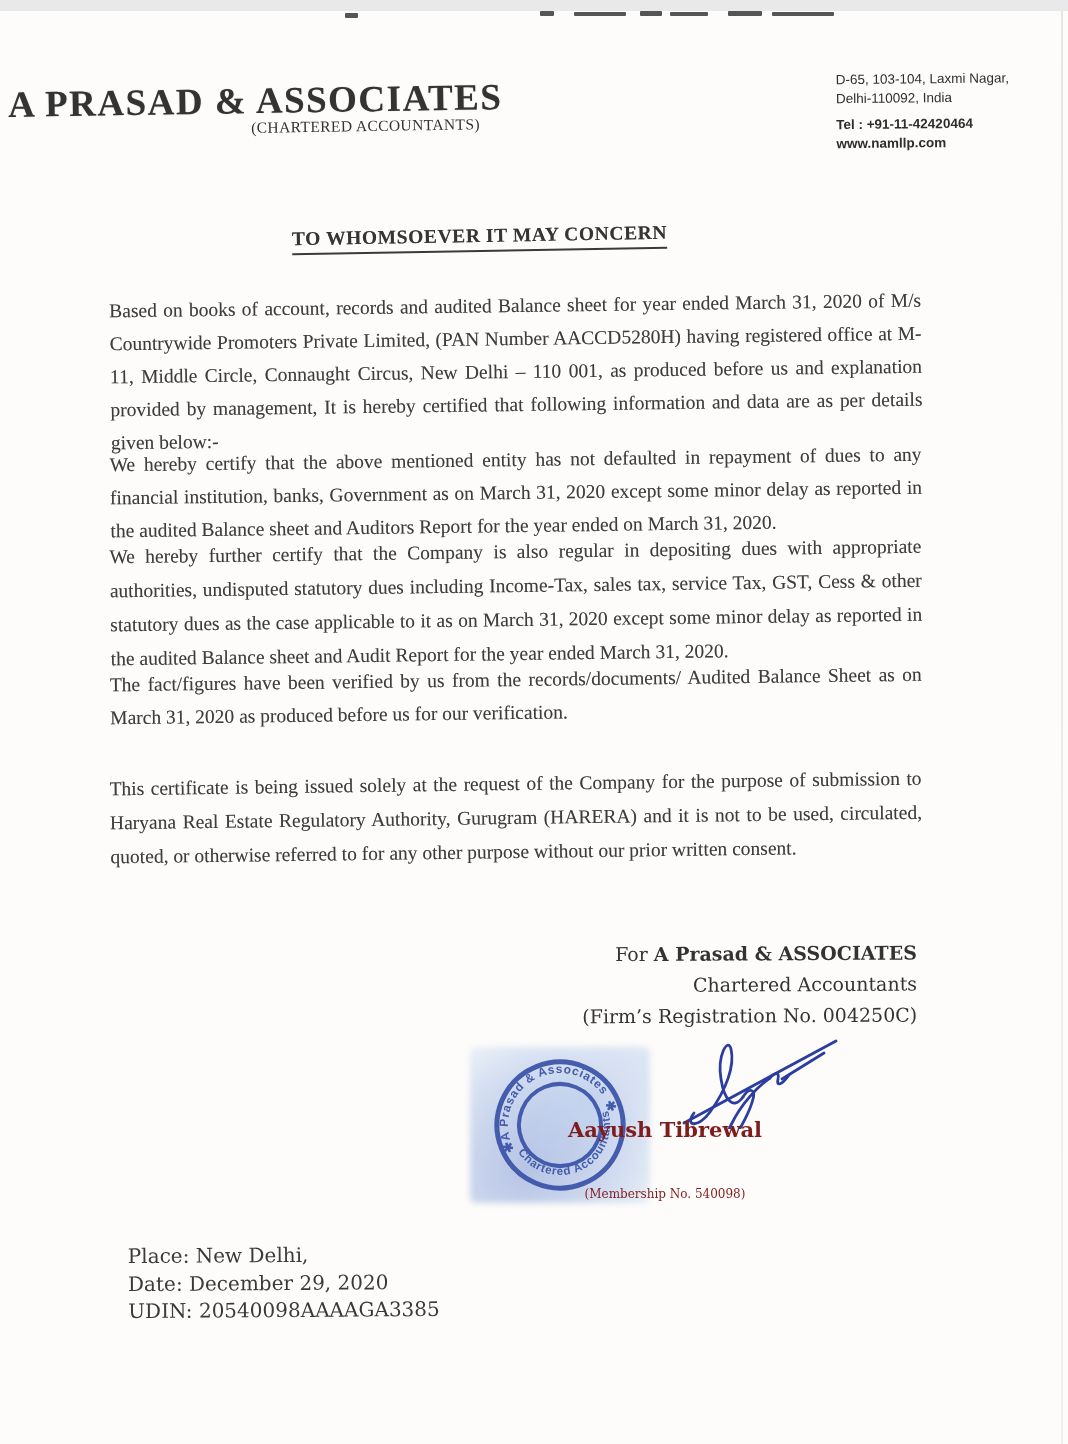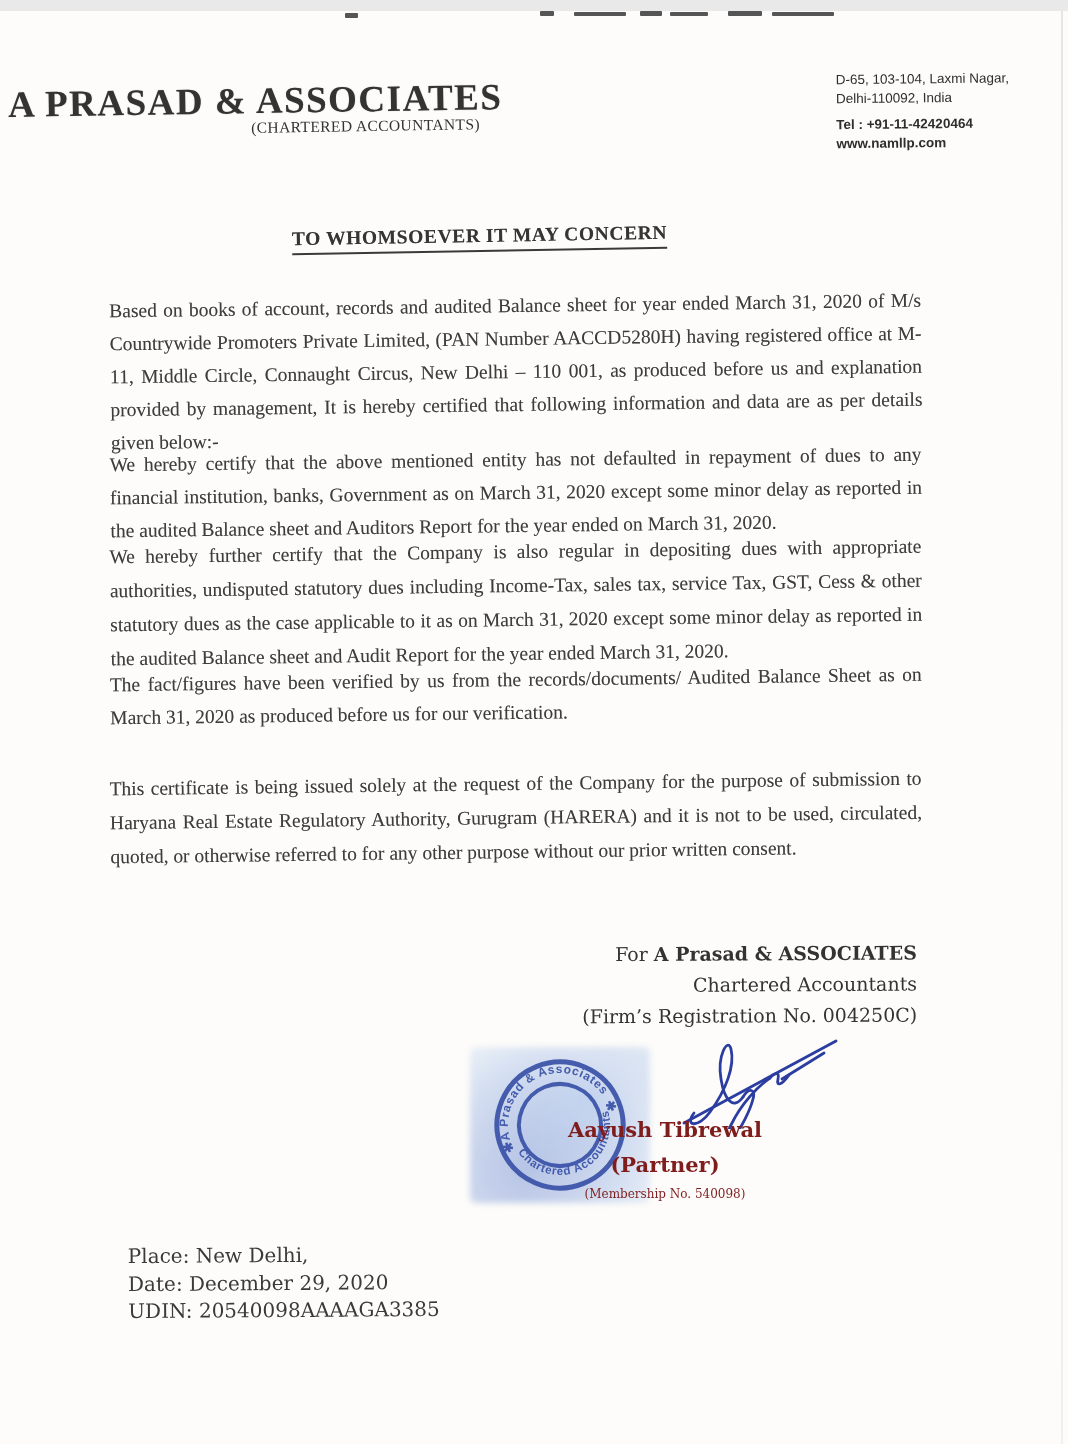--- a/index.html
+++ b/index.html
@@ -163,21 +163,20 @@
 
   <svg class="signature-scrawl" viewBox="0 0 172 96">
     <path d="M16,80 C6,93 20,96 32,79 C48,57 57,33 53,16 C50,4 39,22 43,46 C46,66 55,78 65,64"></path>
     <path d="M65,64 C71,54 78,56 75,66 C72,78 63,95 56,104 C51,110 47,104 53,92 C63,71 80,53 92,45"></path>
     <path d="M92,45 C96,40 102,38 100,46 C98,54 104,52 111,42"></path>
     <path d="M6,90 L158,8"></path>
     <path d="M104,46 L146,20"></path>
   </svg>
 
   <div class="signer-name">Aayush Tibrewal</div>
-  <div class="signer-role">(Partner)</div>
   <div class="signer-membership">(Membership No. 540098)</div>
 
   <div class="footer-block">
     <div>Place: New Delhi,</div>
     <div>Date: December 29, 2020</div>
     <div>UDIN: 20540098AAAAGA3385</div>
   </div>
 
 </div>
 

